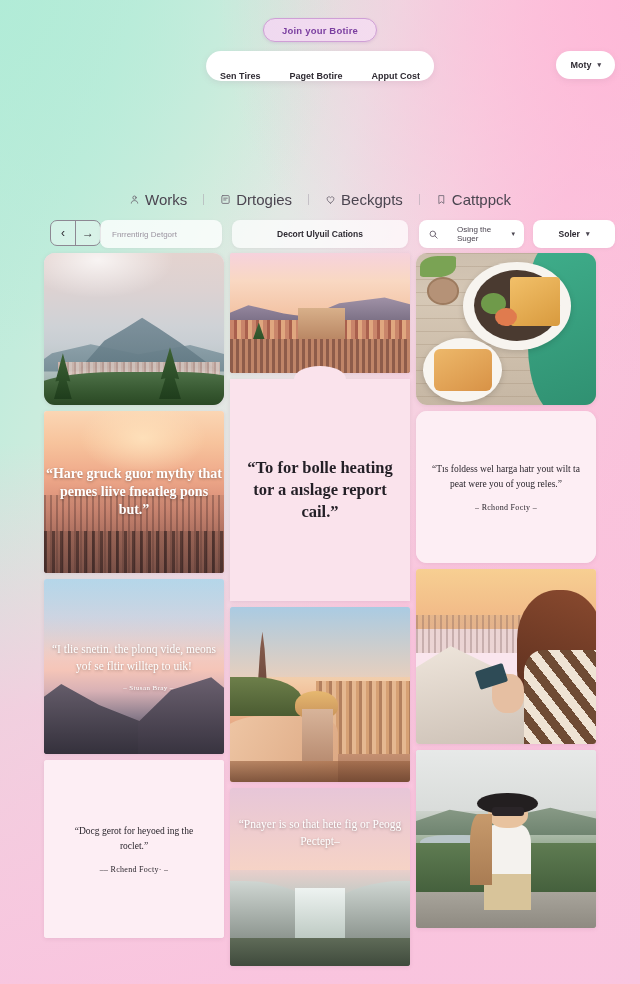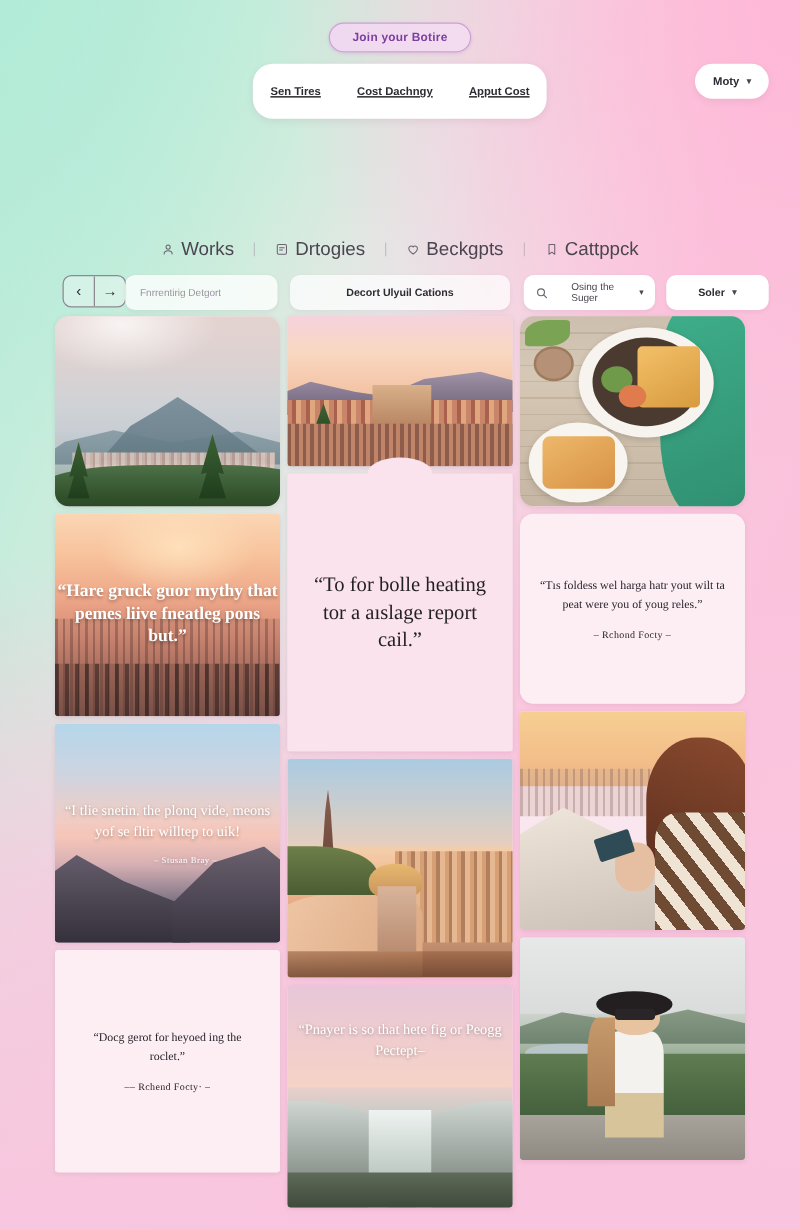--- a/index.html
+++ b/index.html
@@ -46,27 +46,26 @@
     border-radius: 14px;
     border: 1px solid #cf9fd6;
     background: linear-gradient(90deg, #efd9f0, #f4dcef);
     color: #7b3fa0;
     font-size: 9.5px; font-weight: 700; letter-spacing: .2px;
     white-space: nowrap;
     box-shadow: 0 1px 3px rgba(150,90,170,.18);
   }
   .nav-pills {
     position: absolute; left: 50%; transform: translateX(-50%); top: 51px;
-    height: 44px;
-    display: flex; align-items: center;
+    height: 30px;
+    display: flex; align-items: flex-end;
     background: #ffffff;
     border-radius: 16px;
     box-shadow: 0 2px 6px rgba(160,120,150,.16);
     overflow: hidden;
-    text-decoration: underline;
   }
   .nav-pill {
     display: flex; align-items: center; padding: 0 14px;
     font-size: 9px; font-weight: 700; color: #2f2b33;
     white-space: nowrap;
   }
   .nav-sep { width: 1px; background: #e6e1e6; margin: 6px 0; }
   .moty {
     position: absolute; right: 25px; top: 51px;
     height: 28px; padding: 0 14px;
@@ -151,21 +150,21 @@
   .col { width: 180px; display: flex; flex-direction: column; gap: 6px; }
   .card {
     width: 180px; border-radius: 3px; overflow: hidden;
     position: relative;
     box-shadow: 0 1px 4px rgba(120,80,110,.13);
     background: #fae6ee;
   }
   .card.h168 { height: 152px; border-radius: 11px; }
   .card.h178 { height: 178px; }
   .card.h175 { height: 175px; }
-  .card.h222 { height: 222px; }
+  .card.h222 { height: 222px; font-weight: bold; }
   .card.h162 { height: 162px; }
 
   
   .scene { position: absolute; inset: 0; }
   .layer { position: absolute; }
 
   
   .overlay-quote {
     position: absolute; inset: 0;
     display: flex; flex-direction: column; align-items: center; justify-content: center;
@@ -259,21 +258,21 @@
     <div class="join-pill">
       <span>Join your Botire</span>
     </div>
 
     <div class="nav-pills">
       <div class="nav-pill">
         <span>Sen Tires</span>
       </div>
       <div class="nav-sep"></div>
       <div class="nav-pill">
-        <span>Cost Dachngy</span>
+        <span>Paget Botire</span>
       </div>
       <div class="nav-sep"></div>
       <div class="nav-pill">
         <span>Apput Cost</span>
       </div>
     </div>
 
     <div class="moty">
       <span>Moty</span>
       <span class="caret">▾</span>

